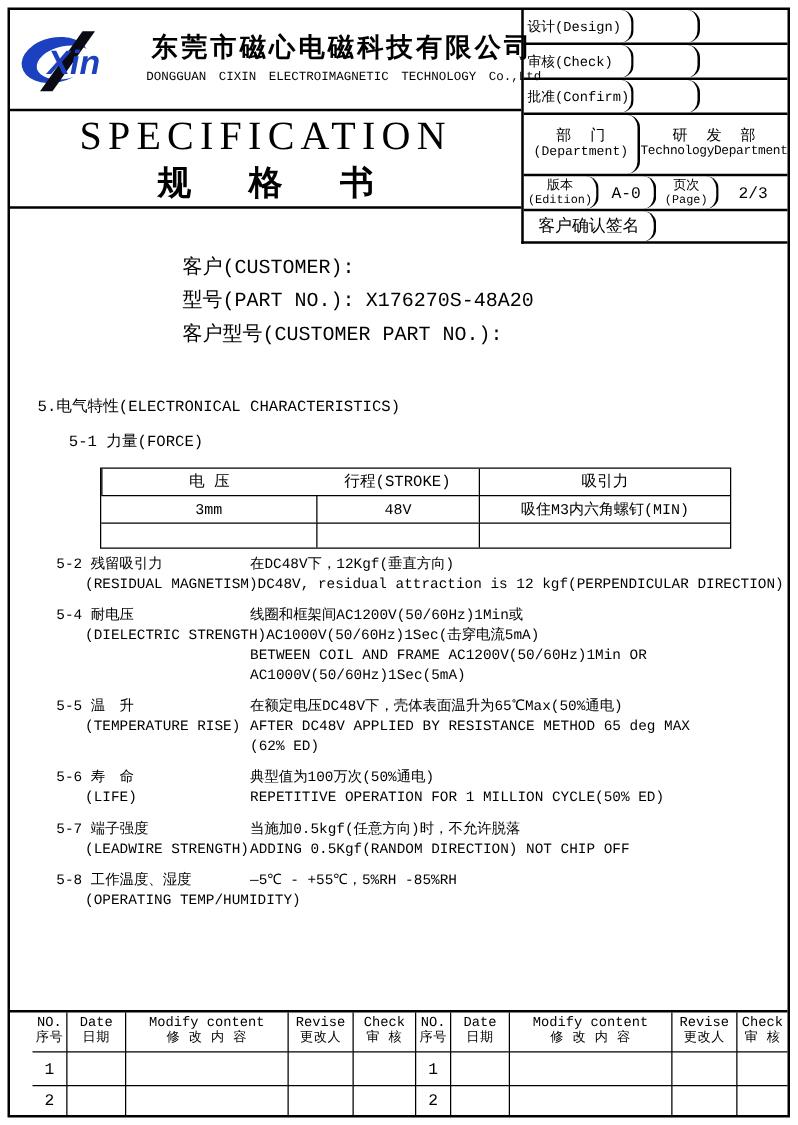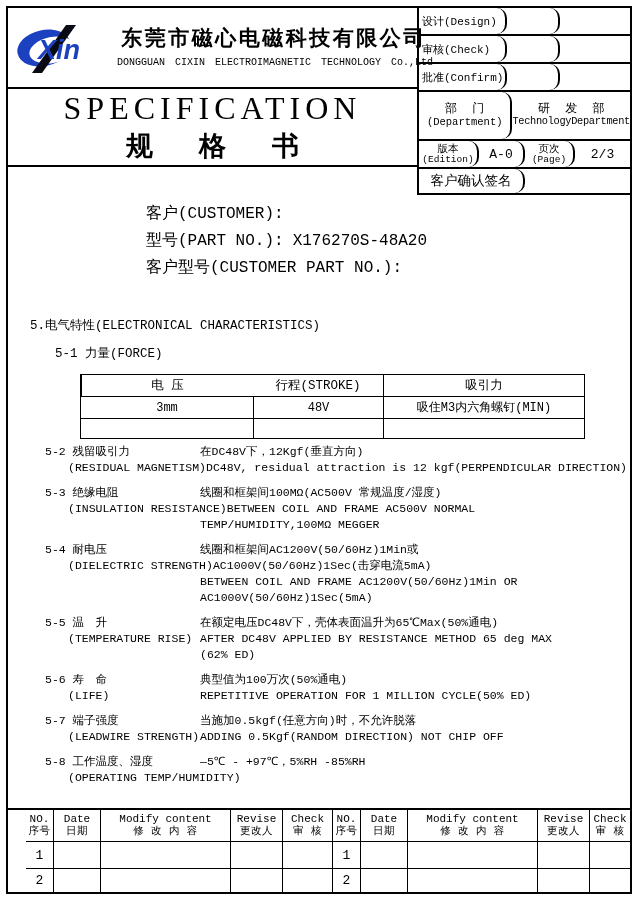--- a/index.html
+++ b/index.html
@@ -162,45 +162,40 @@
     <div class="ft-cell"></div>
     <div class="ft-cell"></div>
   </div>
 
   <div class="spec-items">
     <div class="spec-item">
       <div class="spec-row"><span class="spec-lbl">5-2 残留吸引力</span><span>在DC48V下，12Kgf(垂直方向)</span></div>
       <div class="spec-row"><span class="spec-lbl lbl-en">(RESIDUAL MAGNETISM)</span><span>DC48V, residual attraction is 12 kgf(PERPENDICULAR DIRECTION)</span></div>
     </div>
     <div class="spec-item">
-      <div class="spec-row"><span class="spec-lbl">5-3 绝缘电阻</span><span>线圈和框架间100MΩ(AC500V 常规温度/湿度)</span></div>
-      <div class="spec-row"><span class="spec-lbl lbl-en">(INSULATION RESISTANCE)</span><span>BETWEEN COIL AND FRAME AC500V NORMAL</span></div>
-      <div class="spec-row"><span class="spec-lbl"></span><span>TEMP/HUMIDITY,100MΩ MEGGER</span></div>
-    </div>
-    <div class="spec-item">
       <div class="spec-row"><span class="spec-lbl">5-4 耐电压</span><span>线圈和框架间AC1200V(50/60Hz)1Min或</span></div>
       <div class="spec-row"><span class="spec-lbl lbl-en">(DIELECTRIC STRENGTH)</span><span>AC1000V(50/60Hz)1Sec(击穿电流5mA)</span></div>
       <div class="spec-row"><span class="spec-lbl"></span><span>BETWEEN COIL AND FRAME AC1200V(50/60Hz)1Min OR</span></div>
       <div class="spec-row"><span class="spec-lbl"></span><span>AC1000V(50/60Hz)1Sec(5mA)</span></div>
     </div>
     <div class="spec-item">
       <div class="spec-row"><span class="spec-lbl">5-5 温　升</span><span>在额定电压DC48V下，壳体表面温升为65℃Max(50%通电)</span></div>
       <div class="spec-row"><span class="spec-lbl lbl-en">(TEMPERATURE RISE)</span><span>AFTER DC48V APPLIED BY RESISTANCE METHOD 65 deg MAX</span></div>
       <div class="spec-row"><span class="spec-lbl"></span><span>(62% ED)</span></div>
     </div>
     <div class="spec-item">
       <div class="spec-row"><span class="spec-lbl">5-6 寿　命</span><span>典型值为100万次(50%通电)</span></div>
       <div class="spec-row"><span class="spec-lbl lbl-en">(LIFE)</span><span>REPETITIVE OPERATION FOR 1 MILLION CYCLE(50% ED)</span></div>
     </div>
     <div class="spec-item">
       <div class="spec-row"><span class="spec-lbl">5-7 端子强度</span><span>当施加0.5kgf(任意方向)时，不允许脱落</span></div>
       <div class="spec-row"><span class="spec-lbl lbl-en">(LEADWIRE STRENGTH)</span><span>ADDING 0.5Kgf(RANDOM DIRECTION) NOT CHIP OFF</span></div>
     </div>
     <div class="spec-item">
-      <div class="spec-row"><span class="spec-lbl">5-8 工作温度、湿度</span><span>—5℃ - +97℃，5%RH -85%RH</span></div>
+      <div class="spec-row"><span class="spec-lbl">5-8 工作温度、湿度</span><span>—5℃ - +55℃，5%RH -85%RH</span></div>
       <div class="spec-row"><span class="spec-lbl lbl-en">(OPERATING TEMP/HUMIDITY)</span></div>
     </div>
   </div>
 
   <div class="rev-table">
 
     <div class="rv-cell c0 r0">
       <span class="rv-en">NO.</span>
       <span class="rv-cn">序号</span>
     </div>

